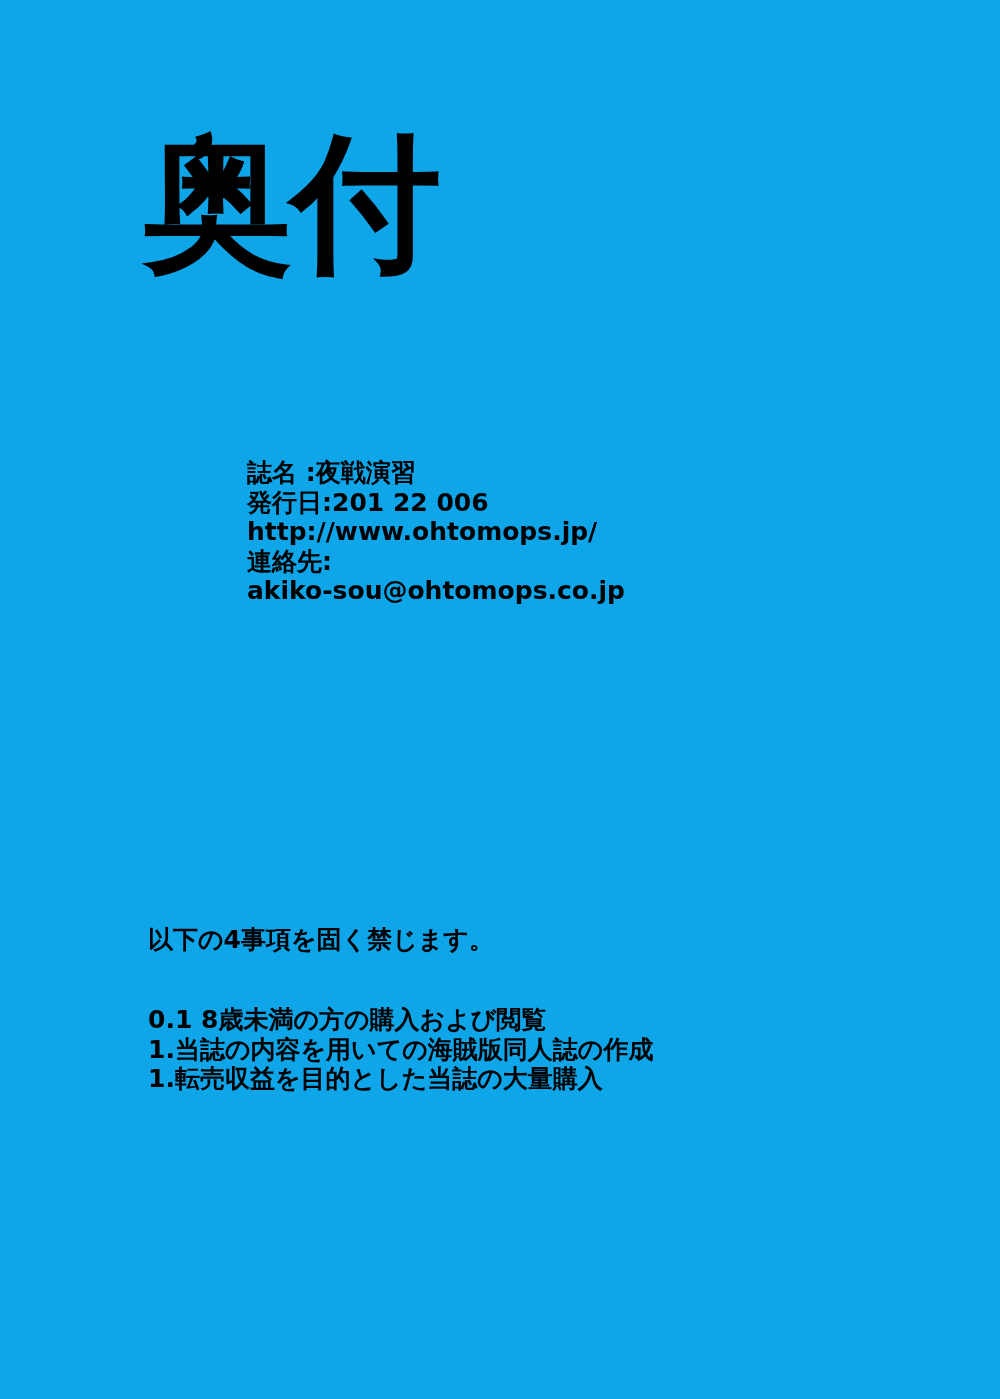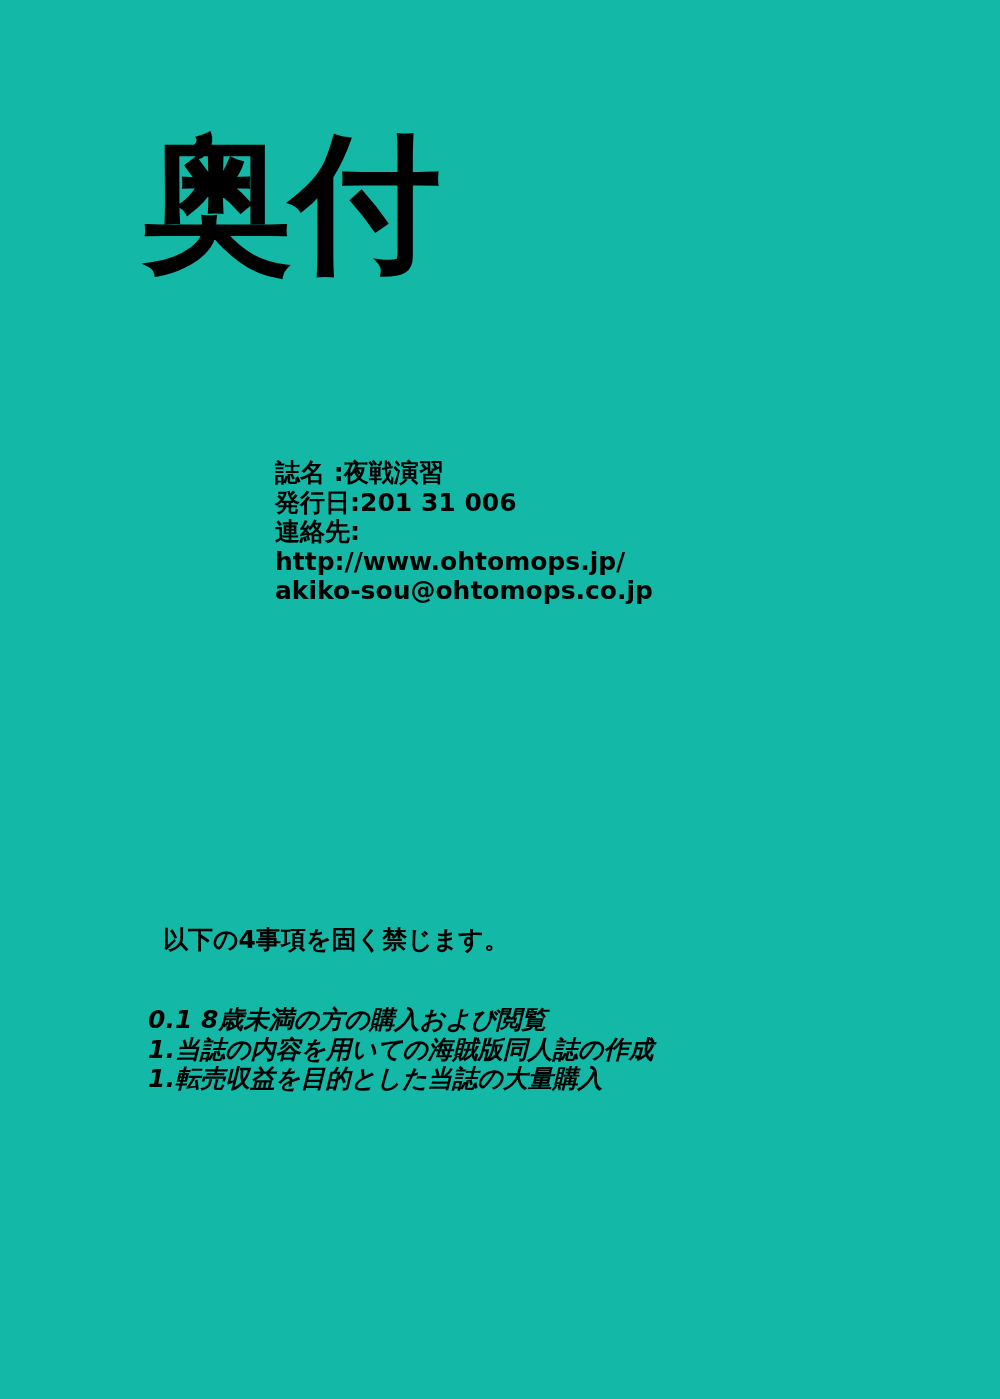--- a/index.html
+++ b/index.html
@@ -11,21 +11,21 @@
     width: 1000px;
     height: 1399px;
     position: relative;
     font-family: "DejaVu Sans", "Liberation Sans", sans-serif;
     color: #000000;
     overflow: hidden;
   }
   .page {
     position: absolute;
     inset: 0;
-    background: #14b8a6;
+    background: #0ea5e9;
   }
   .colophon-title {
     position: absolute;
     left: 143px;
     top: 128px;
     font-size: 150px;
     line-height: 1.0;
     font-weight: 700;
     letter-spacing: -2px;
     font-family: "DejaVu Sans", "Liberation Sans", sans-serif;
@@ -35,62 +35,60 @@
   .imprint-block {
     position: absolute;
     left: 247px;
     top: 458px;
     font-size: 25px;
     font-weight: 700;
     line-height: 29.5px;
     letter-spacing: 0px;
     color: #000000;
     white-space: nowrap;
-    margin-left: 28px;
   }
   .imprint-block div {
     white-space: nowrap;
   }
   .rules-heading {
     position: absolute;
-    left: 163px;
+    left: 148px;
     top: 925px;
     font-size: 25px;
     font-weight: 700;
     line-height: 30px;
     color: #000000;
     white-space: nowrap;
   }
   .rules-list {
     position: absolute;
     left: 148px;
     top: 1005px;
     font-size: 25px;
     font-weight: 700;
     line-height: 29.5px;
     color: #000000;
     white-space: nowrap;
   }
   .rules-list div {
     white-space: nowrap;
-    font-style: italic;
   }
 </style>
 </head>
 <body>
 
 <div class="page">
 
   <div class="colophon-title">奥付</div>
 
   <div class="imprint-block">
     <div>誌名 :夜戦演習</div>
-    <div>発行日:201 31 006</div>
+    <div>発行日:201 22 006</div>
+    <div>http://www.ohtomops.jp/</div>
     <div>連絡先:</div>
-    <div>http://www.ohtomops.jp/</div>
     <div>akiko-sou@ohtomops.co.jp</div>
   </div>
 
   <div class="rules-heading">以下の4事項を固く禁じます。</div>
 
   <div class="rules-list">
     <div>0.1 8歳未満の方の購入および閲覧</div>
     <div>1.当誌の内容を用いての海賊版同人誌の作成</div>
     <div>1.転売収益を目的とした当誌の大量購入</div>
   </div>

